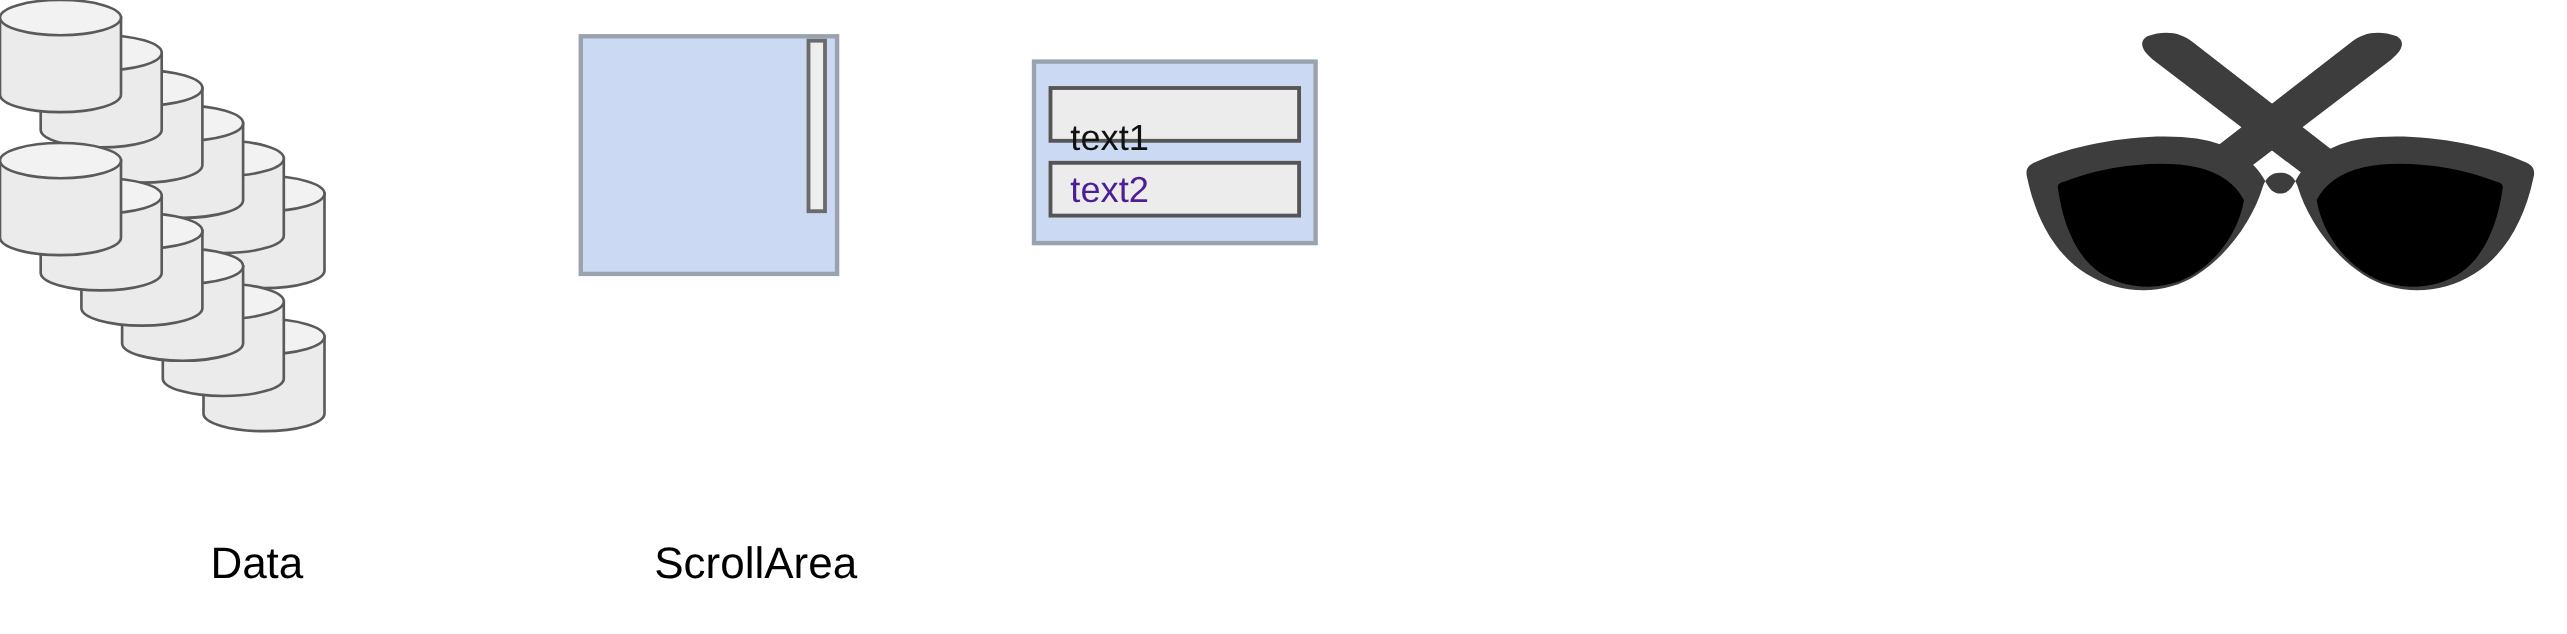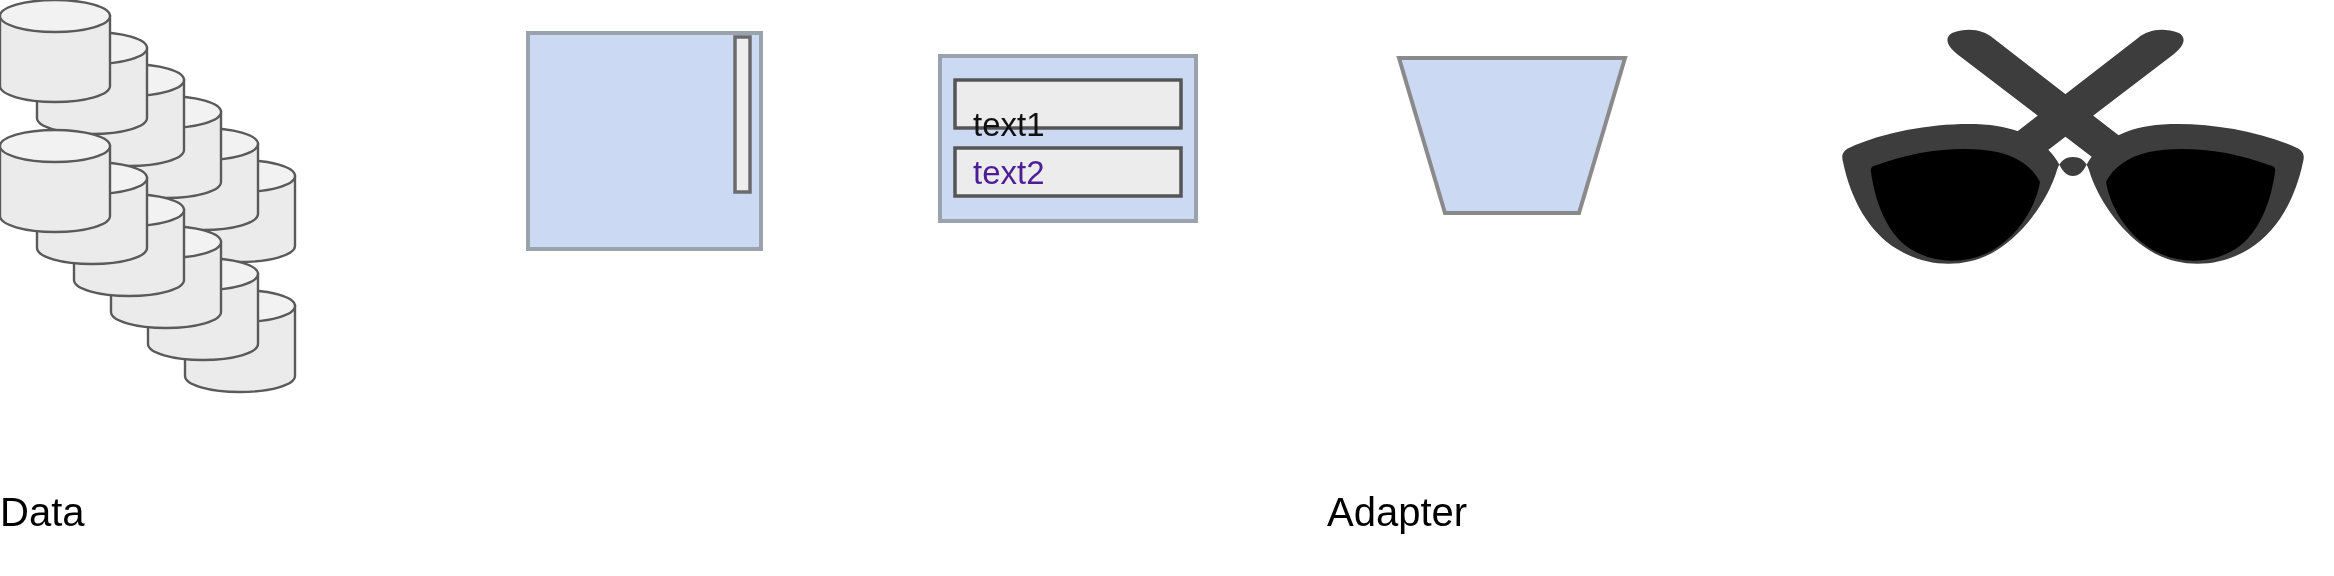--- a/index.html
+++ b/index.html
@@ -27,20 +27,21 @@
   .node-art {
     position: absolute;
     left: 0;
     top: 0;
   }
   .node-label {
     position: absolute;
     left: 0;
     width: 100%;
     top: 490px;
+    text-align: center;
     font-family: "Liberation Sans", sans-serif;
     font-size: 40px;
     line-height: 44px;
     color: #000000;
     white-space: nowrap;
   }
 
   
   #node-data      { left: 0px;    width: 467px; }
   #node-scroll    { left: 467px;  width: 440px; }
@@ -83,42 +84,35 @@
     <div class="node-label">Data</div>
   </div>
 
   <div class="node" id="node-scroll">
     <div class="node-art" style="left:0px; top:0px;">
       <svg class="svg-art" width="440" height="300" viewBox="0 0 440 300" xmlns="http://www.w3.org/2000/svg">
         <rect x="61" y="33" width="233" height="216" fill="#ccd9f2" stroke="#9aa3ad" stroke-width="4"></rect>
         <rect x="268" y="37" width="15" height="155" fill="#eeeeee" stroke="#6b6b6b" stroke-width="3.5"></rect>
       </svg>
     </div>
+    <div class="node-label">ScrollArea</div>
   </div>
 
   <div class="node" id="node-viewholder">
     <div class="node-art" style="left:0px; top:0px;">
       <svg class="svg-art" width="420" height="300" viewBox="0 0 420 300" xmlns="http://www.w3.org/2000/svg">
         <rect x="33" y="56" width="256" height="165" fill="#ccd9f2" stroke="#9aa3ad" stroke-width="4"></rect>
         <rect x="48" y="80" width="226" height="48" fill="#ececec" stroke="#555555" stroke-width="3.5"></rect>
         <rect x="48" y="148" width="226" height="48" fill="#ececec" stroke="#555555" stroke-width="3.5"></rect>
       </svg>
       <div style="position:absolute; left:66px; top:88px; font-size:33px; line-height:34px; color:#111; font-family:'Liberation Sans',sans-serif;margin-top:20px;">text1</div>
       <div style="position:absolute; left:66px; top:156px; font-size:33px; line-height:34px; color:#4c1d95; font-family:'Liberation Sans',sans-serif;">text2</div>
     </div>
   </div>
 
-  <div class="node" id="node-adapter">
-    <div class="node-art" style="left:0px; top:0px;">
-      <svg class="svg-art" width="470" height="300" viewBox="0 0 470 300" xmlns="http://www.w3.org/2000/svg">
-        <polygon points="72,58 298,58 252,213 118,213" fill="#ccd9f2" stroke="#8a8a8a" stroke-width="4"></polygon>
-      </svg>
-    </div>
-    <div class="node-label">Adapter</div>
-  </div>
 
   <div class="node" id="node-layout">
     <div class="node-art" style="left:0px; top:0px;">
       <svg class="svg-art" width="537" height="300" viewBox="0 0 537 300" xmlns="http://www.w3.org/2000/svg">
 
         <path d="M155,33 C172,27 186,30 196,38 L360,165 L333,186 L160,54 C150,46 147,38 155,33 Z" fill="#3d3d3d"></path>
         <path d="M382,33 C365,27 351,30 341,38 L177,165 L204,186 L377,54 C387,46 390,38 382,33 Z" fill="#3d3d3d"></path>
 
         <path d="M52,148 C95,128 160,120 200,126 C232,131 252,146 262,164
                  C266,172 270,176 276,176 C282,176 286,172 290,164

